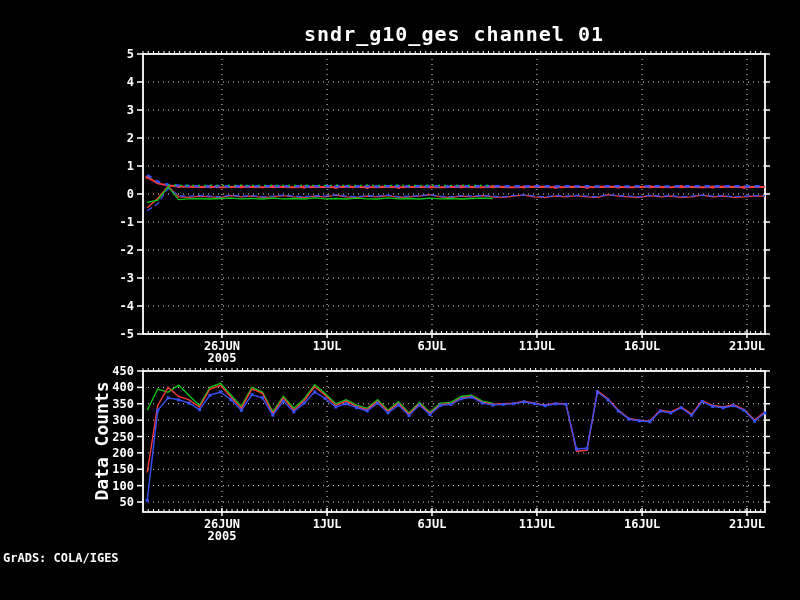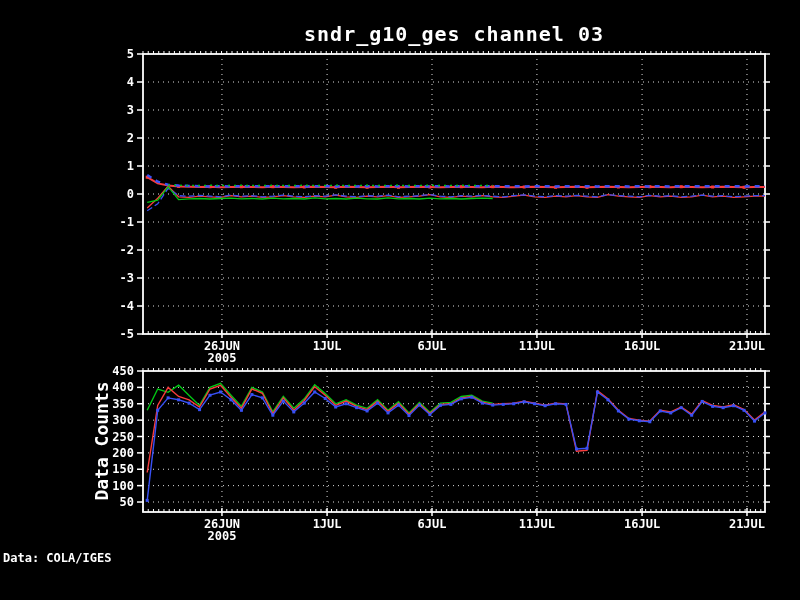--- a/index.html
+++ b/index.html
@@ -12,21 +12,21 @@
               color:#fff;font-size:18px;font-weight:bold;white-space:nowrap;}
   #watermark{position:absolute;left:3px;top:551px;color:#fff;font-size:12px;
              font-weight:bold;white-space:nowrap;}
   svg{position:absolute;left:0;top:0;}
   text{font-family:"DejaVu Sans Mono","Liberation Mono",monospace;font-weight:bold;}
 </style>
 </head>
 <body>
 
 <div id="stage">
-  <div id="plot-title">sndr_g10_ges channel 03</div>
+  <div id="plot-title">sndr_g10_ges channel 01</div>
   <svg id="chart-svg" width="800" height="600">
       <line x1="137" y1="54" x2="143" y2="54" stroke="#ffffff" stroke-width="1.5"></line>
       <line x1="765" y1="54" x2="770" y2="54" stroke="#ffffff" stroke-width="1.5"></line>
       <text x="134" y="58" fill="#ffffff" text-anchor="end" font-size="12">5</text>
       <line x1="143" y1="82" x2="765" y2="82" stroke="#dedede" stroke-width="1" stroke-dasharray="1 4"></line>
       <line x1="137" y1="82" x2="143" y2="82" stroke="#ffffff" stroke-width="1.5"></line>
       <line x1="765" y1="82" x2="770" y2="82" stroke="#ffffff" stroke-width="1.5"></line>
       <text x="134" y="86" fill="#ffffff" text-anchor="end" font-size="12">4</text>
       <line x1="143" y1="110" x2="765" y2="110" stroke="#dedede" stroke-width="1" stroke-dasharray="1 4"></line>
       <line x1="137" y1="110" x2="143" y2="110" stroke="#ffffff" stroke-width="1.5"></line>
@@ -698,14 +698,14 @@
       <rect x="690.2003367003367" y="413.7160278745645" width="3" height="3" fill="#3850f5"></rect>
       <rect x="700.6717171717172" y="399.95993031358887" width="3" height="3" fill="#3850f5"></rect>
       <rect x="711.1430976430977" y="404.8728222996516" width="3" height="3" fill="#3850f5"></rect>
       <rect x="721.6144781144781" y="406.1829268292683" width="3" height="3" fill="#3850f5"></rect>
       <rect x="732.0858585858585" y="404.21777003484317" width="3" height="3" fill="#3850f5"></rect>
       <rect x="742.557239057239" y="408.80313588850174" width="3" height="3" fill="#3850f5"></rect>
       <rect x="753.0286195286195" y="419.6114982578397" width="3" height="3" fill="#3850f5"></rect>
       <rect x="763.5" y="411.4233449477352" width="3" height="3" fill="#3850f5"></rect>
     </svg>
   <div id="counts-axis-label">Data Counts</div>
-  <div id="watermark">Data: COLA/IGES</div>
+  <div id="watermark">GrADS: COLA/IGES</div>
 </div>
 
 </body></html>

